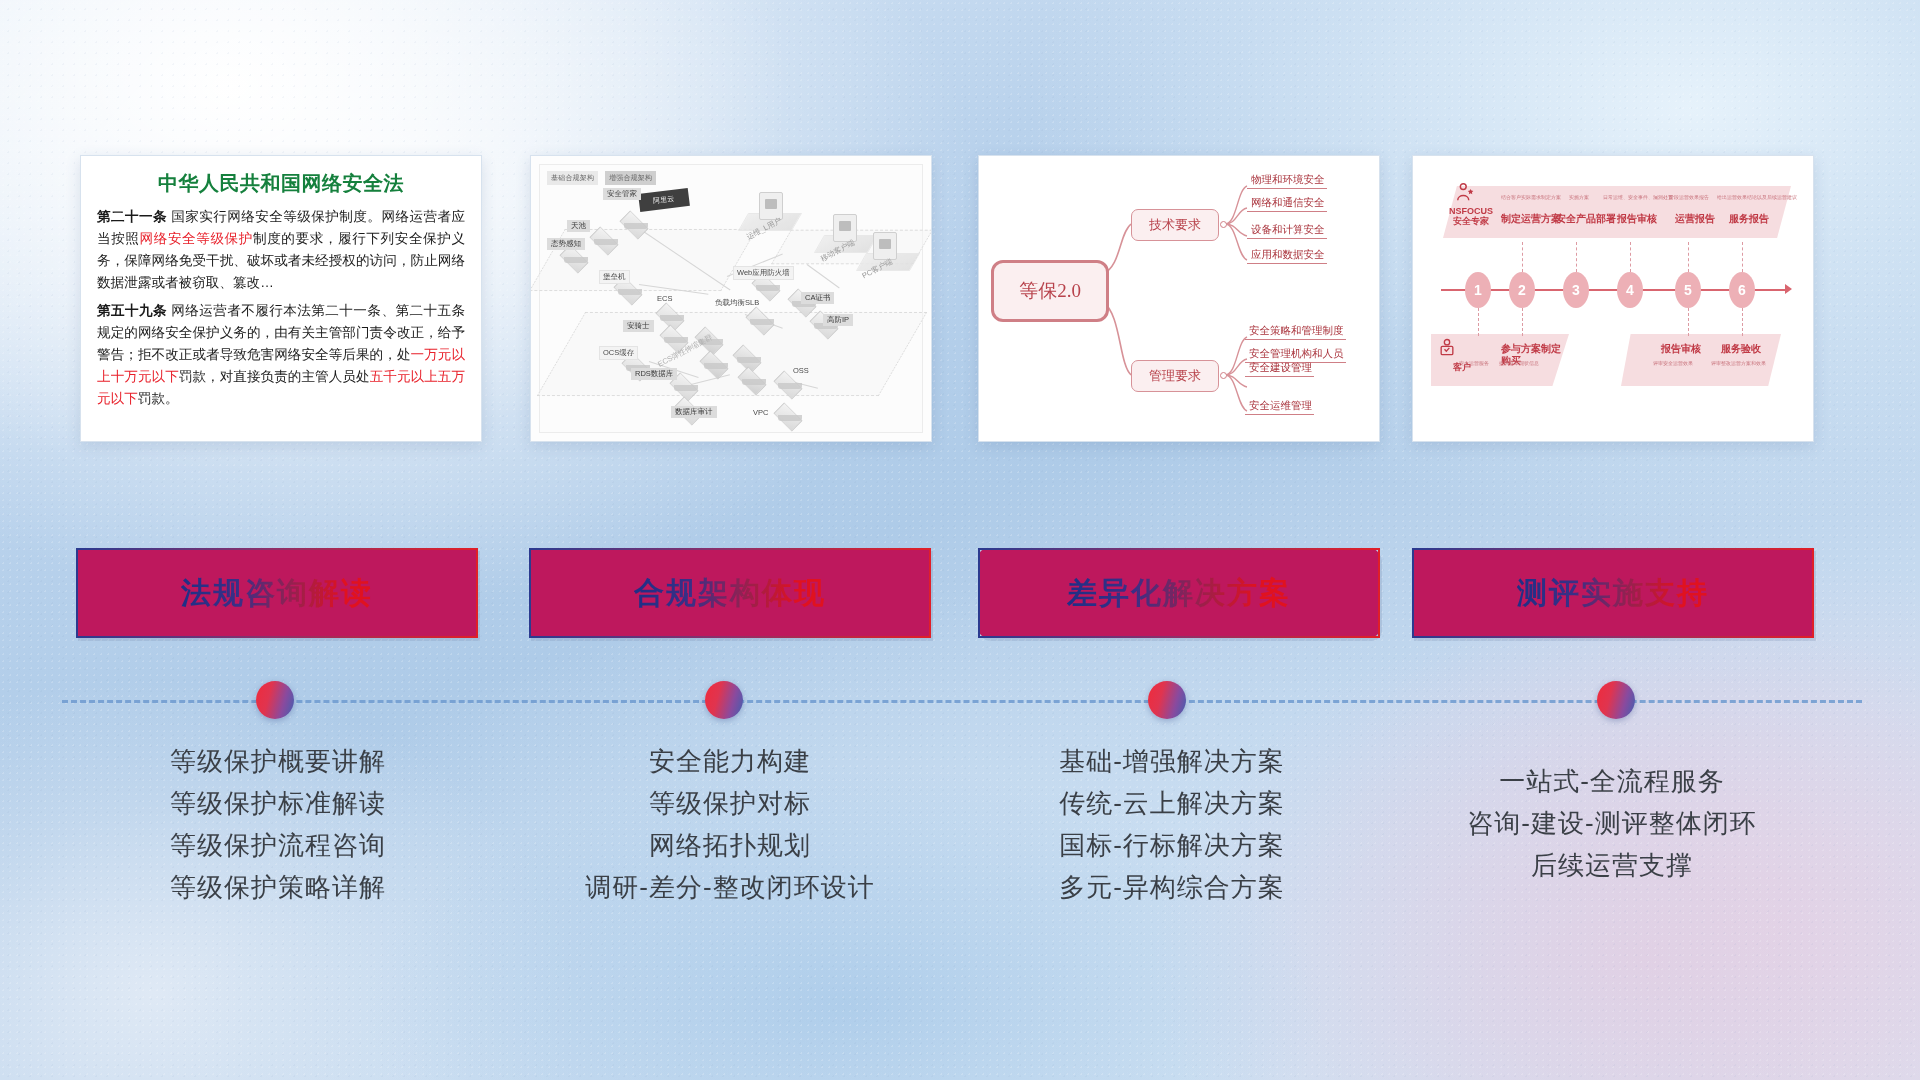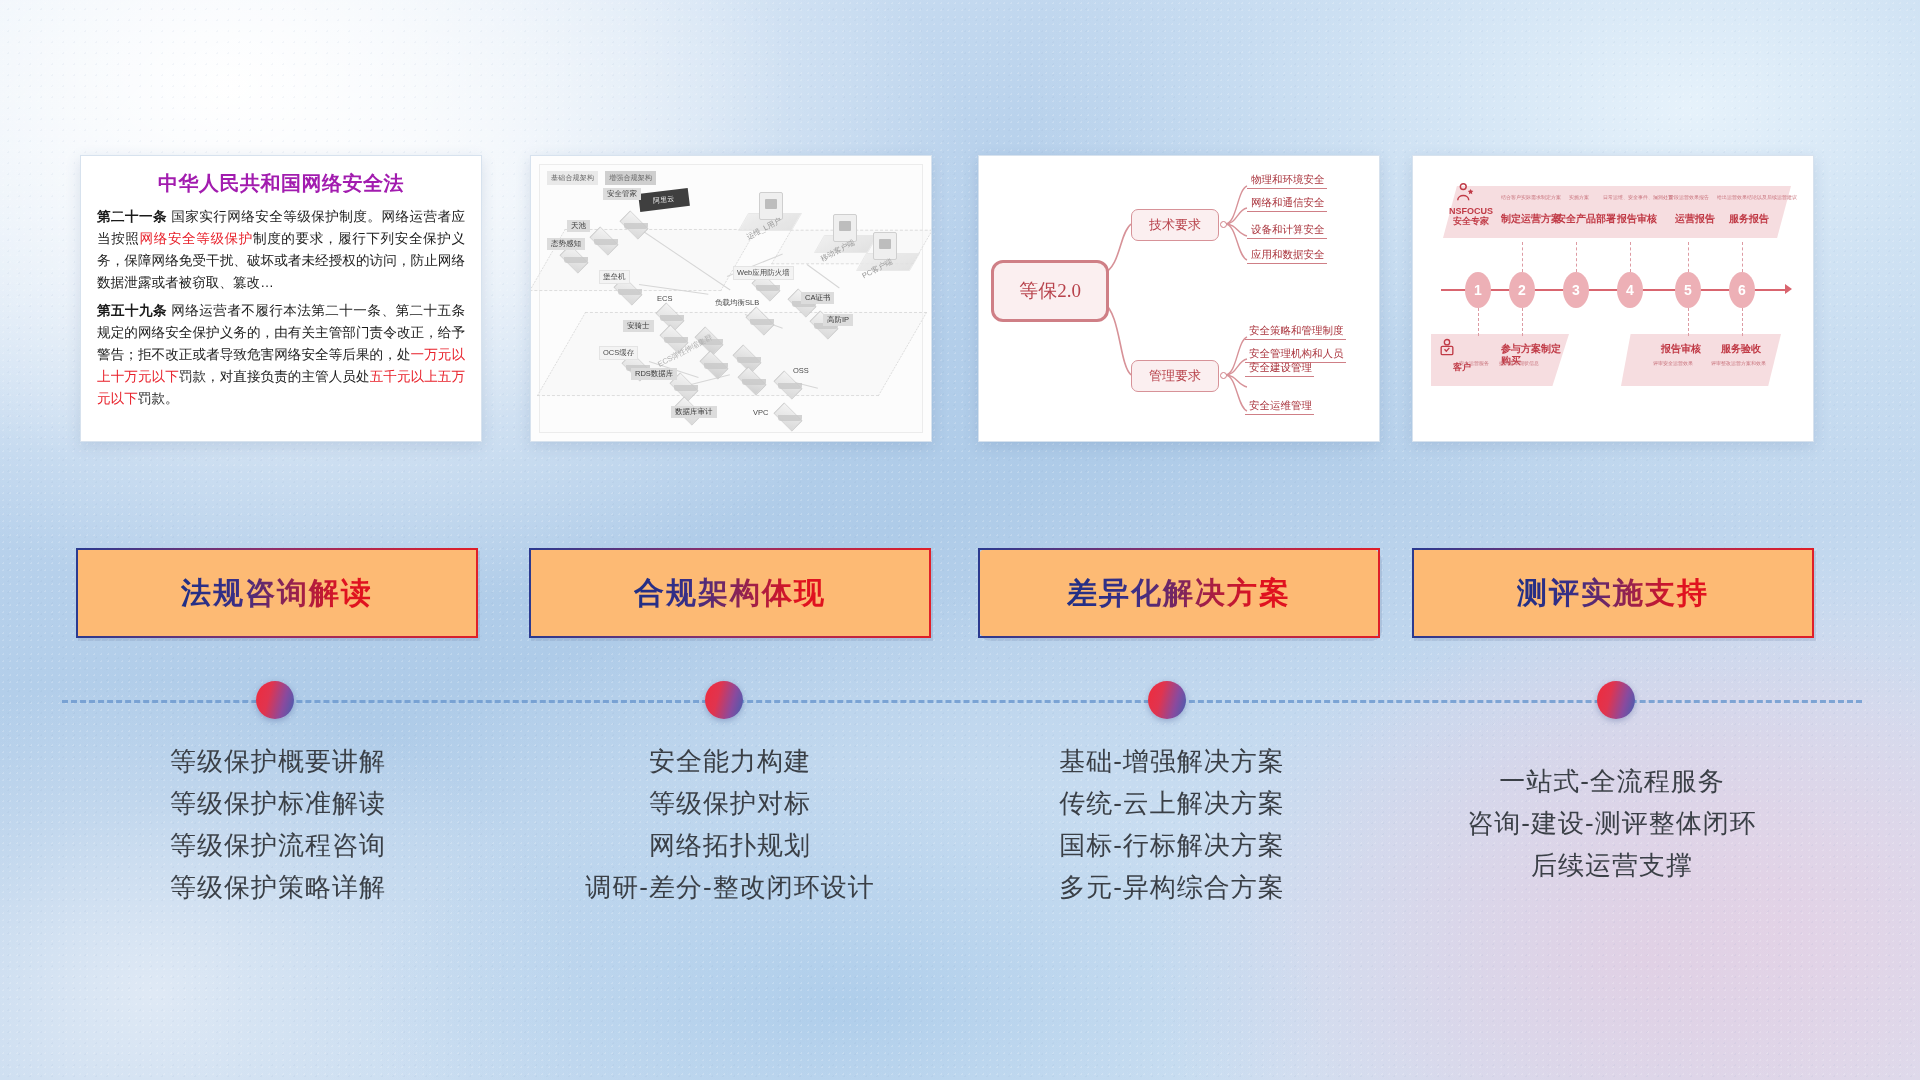--- a/index.html
+++ b/index.html
@@ -52,21 +52,21 @@
     position:absolute;top:155px;width:400px;height:285px;
     background:#ffffff;
     border:1px solid #d7e2ee;
     box-shadow:0 4px 14px rgba(60,95,140,.16);
     overflow:hidden;
   }
 
   
   .law{padding:14px 16px 8px 16px;box-sizing:border-box;height:100%;}
   .law-title{
-    text-align:center;font-size:20px;font-weight:700;color:#a21caf;
+    text-align:center;font-size:20px;font-weight:700;color:#15803d;
     letter-spacing:.5px;margin-bottom:9px;
   }
   .law-p{font-size:13.6px;line-height:1.62;color:#1a1a1a;text-align:justify;margin:0 0 6px 0;}
   .law-p b{font-weight:700;}
   .law-red{color:#e8202a;}
 
   
   .arch{position:relative;width:100%;height:100%;background:#fdfdfd;}
   .arch-inner{position:absolute;inset:8px;border:1px solid #ececec;background:#fcfcfc;}
   .arch-tag{
@@ -154,21 +154,21 @@
   }
   .nsf-step{position:absolute;font-size:10px;font-weight:700;color:#c03a46;white-space:nowrap;}
   .nsf-sub{position:absolute;font-size:5px;color:#c9757e;white-space:nowrap;}
   .nsf-dash{position:absolute;width:0;border-left:1px dashed #dd9aa2;}
   .nsf-person{position:absolute;color:#c03a46;}
   .nsf-role{position:absolute;font-size:9px;font-weight:700;color:#c03a46;text-align:center;white-space:nowrap;}
 
   
   .titlebox{
     position:absolute;top:548px;width:398px;height:86px;
-    background:#fdba74;border:2px solid;
+    background:#be185d;border:2px solid;
     border-image:linear-gradient(90deg,#2b3a8f 0%,#8e2f6a 48%,#e01f28 100%) 1;
     box-shadow:2px 3px 0 rgba(120,140,175,.25);
     display:flex;align-items:center;justify-content:center;
   }
   .titlebox span{
     font-size:30px;font-weight:700;letter-spacing:2px;
     background:linear-gradient(90deg,#1f2f86 0%,#3a2f86 30%,#95214f 58%,#e0121f 85%,#e0121f 100%);
     -webkit-background-clip:text;background-clip:text;color:transparent;
   }
 

